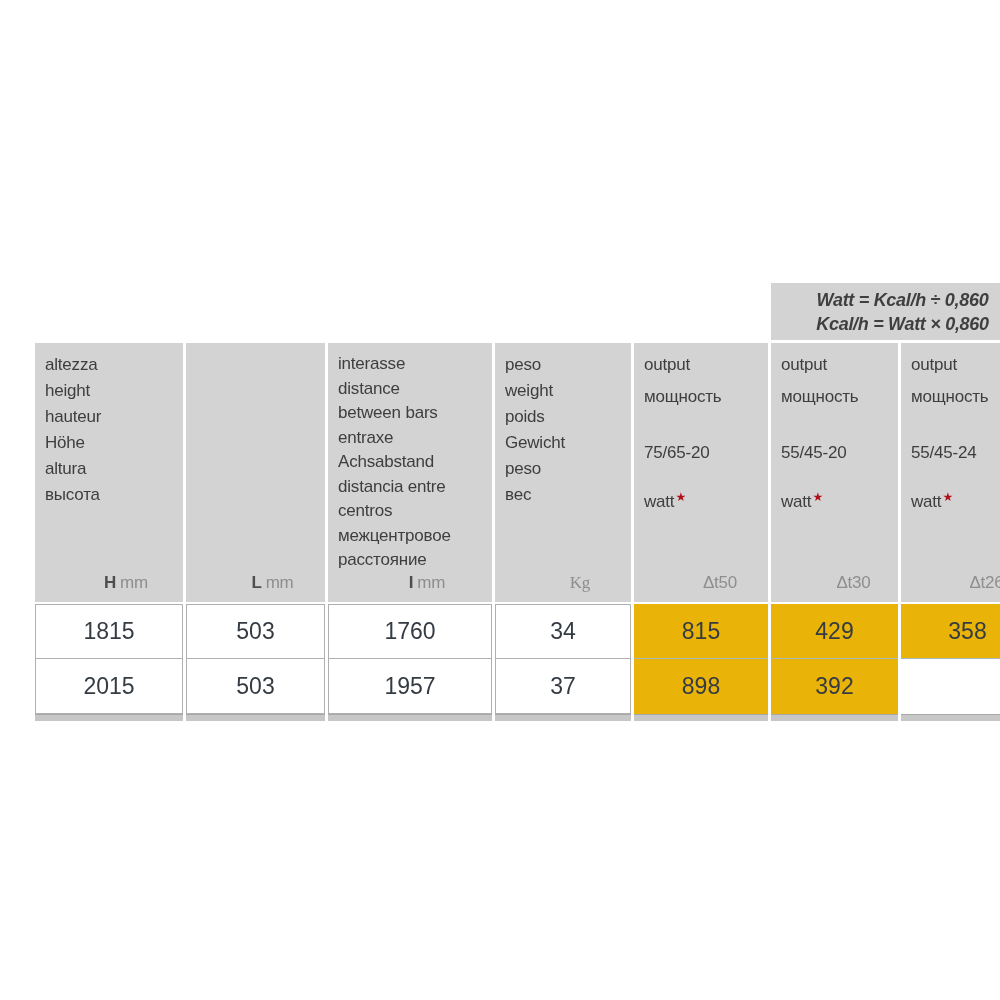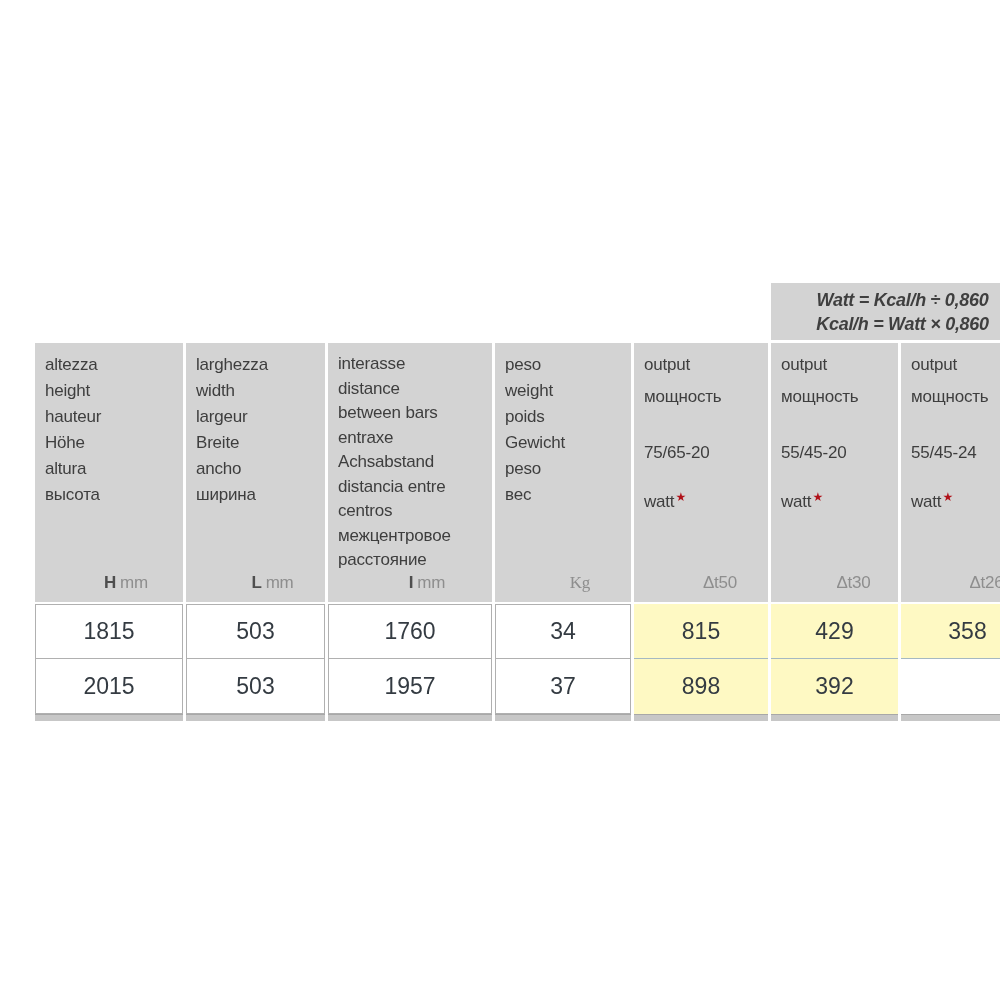--- a/index.html
+++ b/index.html
@@ -57,21 +57,21 @@
   .unit b:empty + .ur{margin-left:0;font-family:Liberation Serif, serif;}
 
   
   .row-data{height:55px;}
   .dcell{
     display:flex;align-items:center;justify-content:center;
     font-size:23px;color:#343b42;box-sizing:border-box;
   }
   .dcell.white{background:#ffffff;border:1px solid #b0b0b0;}
   .row-data.second .dcell.white{border-top:none;}
-  .dcell.blue{background:#fef9c3;}
+  .dcell.blue{background:#eab308;}
   .row-data.first .dcell.blue{border-bottom:1px solid #a5b9c2;}
 
   
   .row-bar{height:7px;}
   .barseg{background:#c7c7c7;border-top:1px solid #a8a8a8;box-sizing:border-box;}
 </style>
 </head>
 <body>
 
 <div class="page">
@@ -92,28 +92,20 @@
           <div>height</div>
           <div>hauteur</div>
           <div>Höhe</div>
           <div>altura</div>
           <div>высота</div>
         </div>
         <div class="unit"><b>H</b><span class="ur">mm</span></div>
       </div>
 
       <div class="hcell">
-        <div class="langs">
-          <div>larghezza</div>
-          <div>width</div>
-          <div>largeur</div>
-          <div>Breite</div>
-          <div>ancho</div>
-          <div>ширина</div>
-        </div>
         <div class="unit"><b>L</b><span class="ur">mm</span></div>
       </div>
 
       <div class="hcell tight">
         <div class="langs">
           <div>interasse</div>
           <div>distance
 between bars</div>
           <div>entraxe</div>
           <div>Achsabstand</div>

